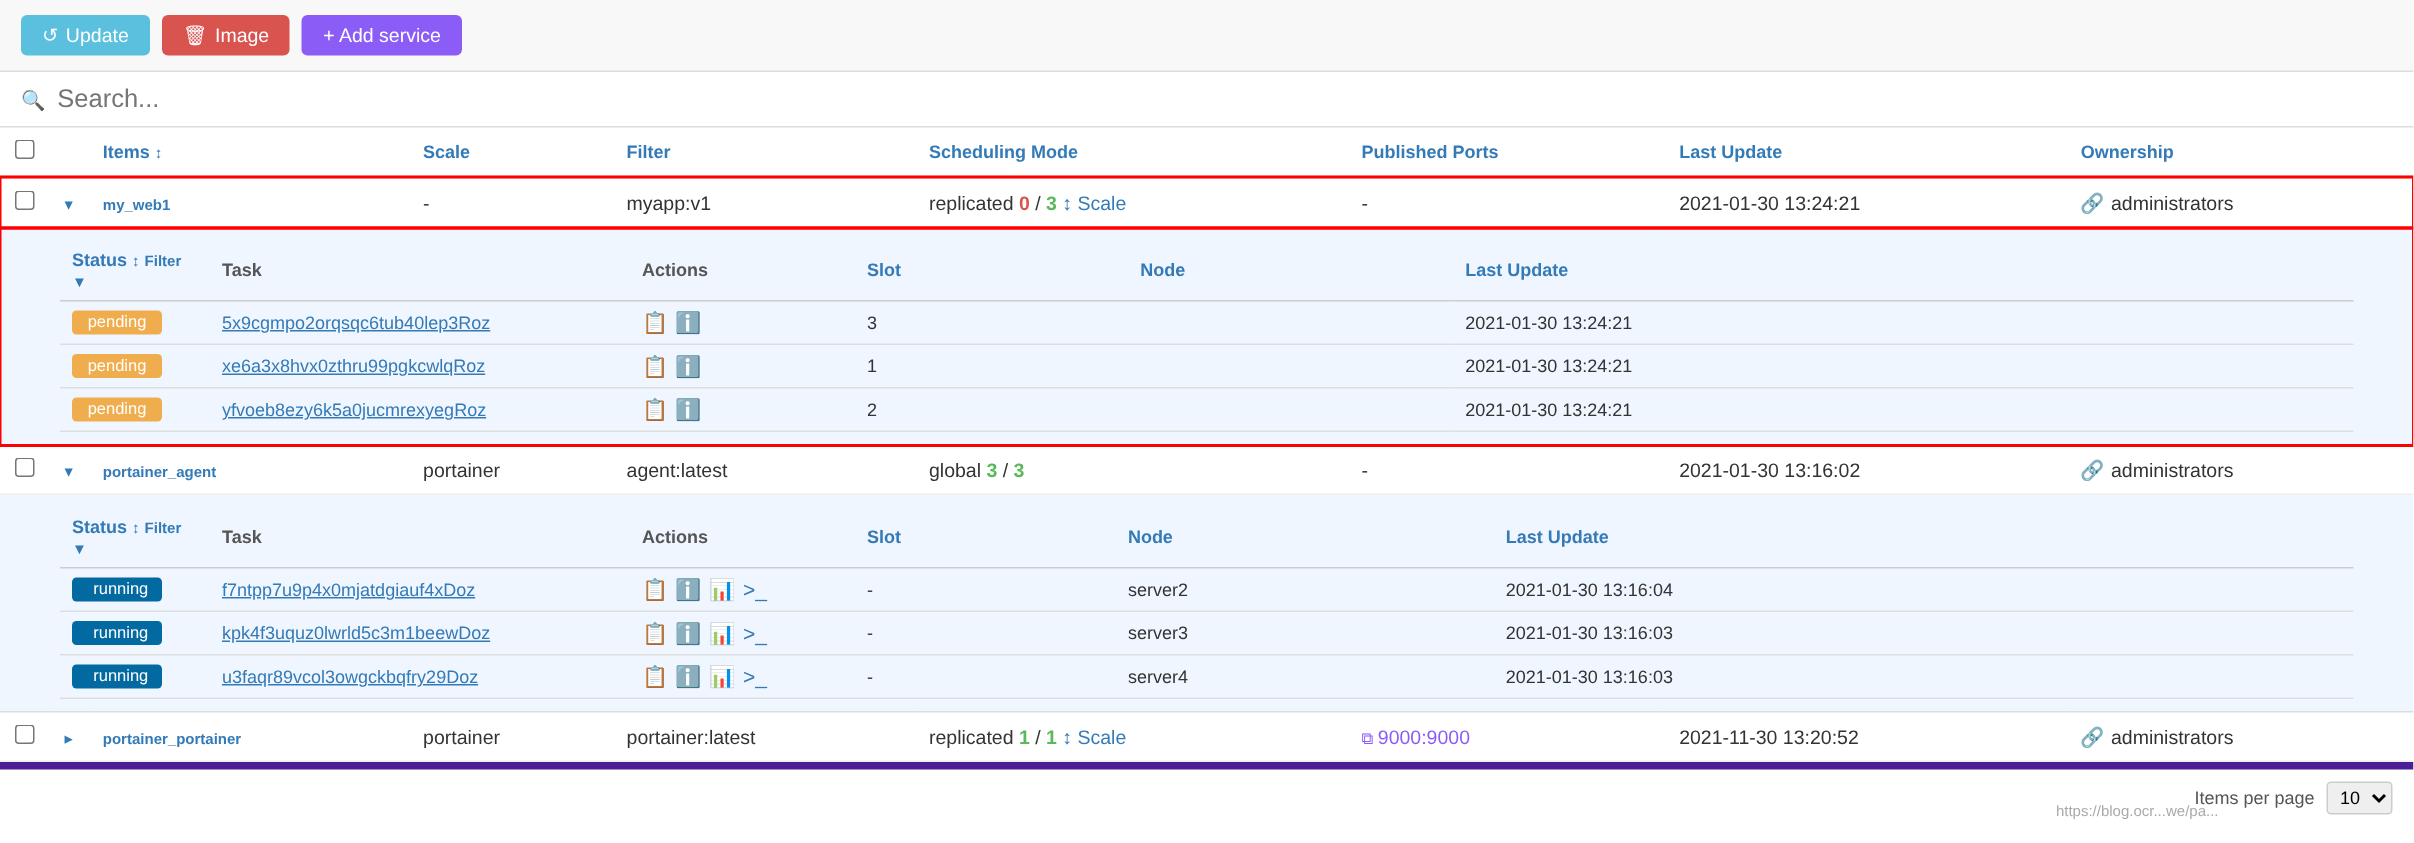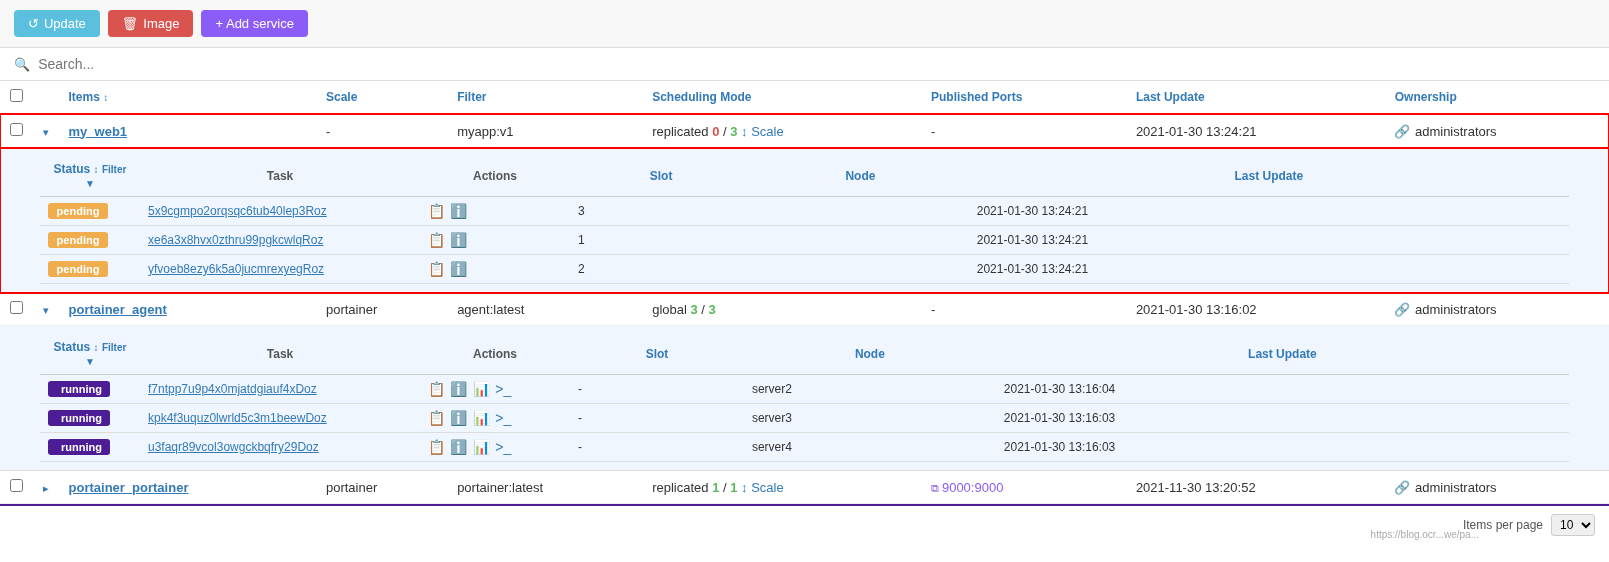--- a/index.html
+++ b/index.html
@@ -91,53 +91,52 @@
     
     .inner-table thead tr {
       border-bottom: 1px solid #ccc;
     }
     
     .inner-table thead th {
       padding: 6px 8px;
       font-size: 12px;
       color: #555;
       font-weight: 600;
-      text-align: center;
+      text-align: left;
       margin-top: 20px;
     }
     
     .inner-table tbody tr {
       border-bottom: 1px solid #e0e8f0;
     }
     
     .inner-table tbody td {
       padding: 6px 8px;
       font-size: 12px;
       vertical-align: middle;
     }
     
     .status-badge {
       display: inline-block;
       padding: 2px 8px;
       border-radius: 3px;
       font-size: 11px;
-      font-weight: bold;
+      font-weight: normal;
       color: #fff;
       min-width: 60px;
       text-align: center;
     }
     
     .status-pending { background: #f0ad4e; }
-    .status-running { background: #4c1d95; padding-left: 13px; }
+    .status-running { background: #0369a1; padding-left: 13px; }
     
     .service-name {
       color: #337ab7;
       font-weight: 600;
-      font-size: 13px;
-      text-decoration: underline;
+      font-size: 10px;
     }
     
     .task-link {
       color: #337ab7;
       text-decoration: underline;
       cursor: pointer;
     }
     
     .action-icons {
       display: flex;
@@ -165,21 +164,21 @@
     
     .chevron { color: #337ab7; cursor: pointer; font-size: 11px; }
     
     .checkbox { cursor: pointer; }
     
     .pagination {
       display: flex;
       justify-content: flex-end;
       align-items: center;
       padding: 8px 14px;
-      border-top: 2px solid #4c1d95;
+      border-top: 5px solid #4c1d95;
       font-size: 12px;
       color: #555;
       gap: 8px;
     }
     
     .pagination select {
       border: 1px solid #ccc;
       border-radius: 3px;
       padding: 2px 4px;
       font-size: 12px;
@@ -199,21 +198,21 @@
       <span>Image</span>
     </button>
     <button class="btn btn-add">
       <span>+ Add service</span>
     </button>
   </div>
 </div>
 
 <div class="search-bar">
   <span style="color:#999;">🔍</span>
-  <input type="text" style="border: none; outline: none; font-size: 14px; color: #000000; width: 300px;" placeholder="Search...">
+  <input type="text" style="border: none; outline: none; font-size: 17px; color: #000000; width: 300px;" placeholder="Search...">
 </div>
 
 <div class="table-container">
   <table>
     <thead>
       <tr>
         <th style="width:30px;"><input type="checkbox" class="checkbox" style=""></th>
         <th style="width:20px;"></th>
         <th style="cursor:pointer;">
           <span>Items</span>

